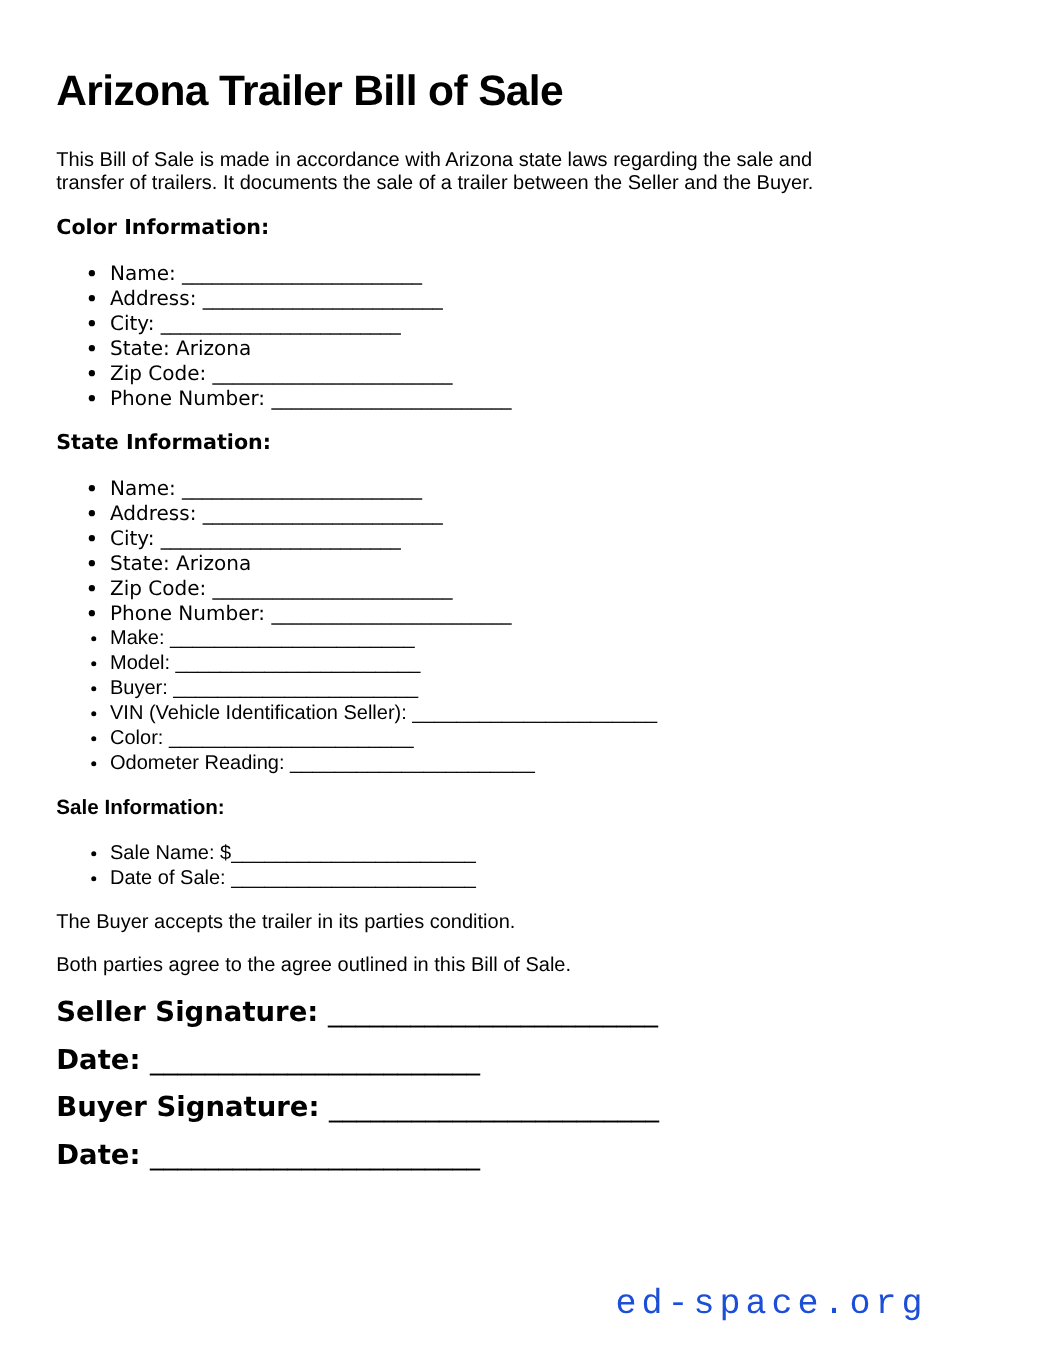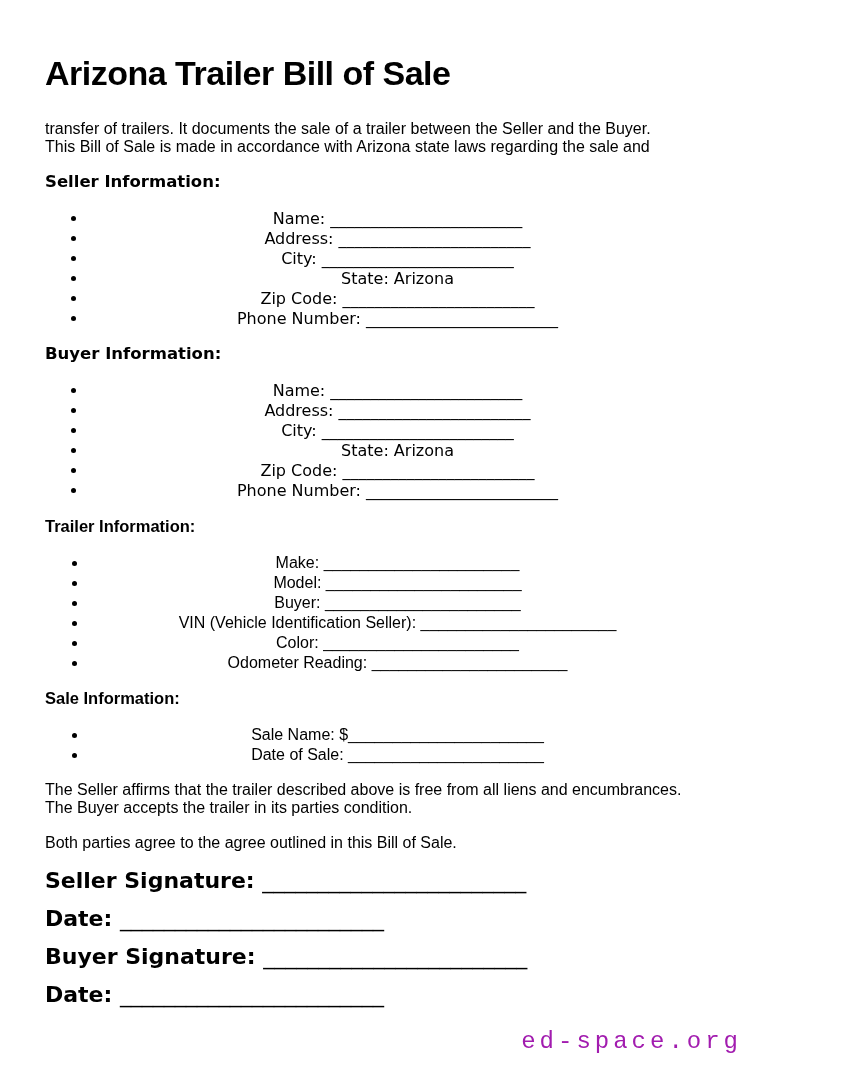--- a/index.html
+++ b/index.html
@@ -48,98 +48,95 @@
     margin: 15px 0 17px 0;
   }
   ul.field-list {
     margin: 0;
     padding: 0 0 0 43px;
     list-style: disc;
   }
   ul.field-list li {
     font-size: 16px;
     line-height: 20px;
-    text-align: center;
   }
   .blank { font-weight: 400; }
 
   p.sig-line {
     font-size: 22px;
     line-height: 20px;
     margin: 18px 0 0 0;
     font-weight: 700;
   }
   p.sig-line .blank {
     font-family: "DejaVu Sans", sans-serif;
     font-weight: 400;
   }
   .first-sig { margin-top: 20px; }
 
   .watermark {
     position: absolute;
     top: 1028px;
     right: 10px;
     font-family: "Liberation Mono", monospace;
-    font-size: 24px;
+    font-size: 28px;
     letter-spacing: 4px;
-    color: #a21caf;
+    color: #1d4ed8;
     white-space: nowrap;
     margin-left: 11px;
   }
 </style>
 </head>
 <body>
 
 <div class="page">
 
   <h1 class="doc-title narrow">Arizona Trailer Bill of Sale</h1>
 
   <p class="para narrow"></p>
+    <div>This Bill of Sale is made in accordance with Arizona state laws regarding the sale and</div>
     <div>transfer of trailers. It documents the sale of a trailer between the Seller and the Buyer.</div>
-    <div>This Bill of Sale is made in accordance with Arizona state laws regarding the sale and</div>
     <p></p>
 
-  <h2 class="section-heading wide">Seller Information:</h2>
+  <h2 class="section-heading wide">Color Information:</h2>
   <ul class="field-list wide">
     <li><span>Name: </span><span class="blank">________________________</span></li>
     <li><span>Address: </span><span class="blank">________________________</span></li>
     <li><span>City: </span><span class="blank">________________________</span></li>
     <li><span>State: </span><span>Arizona</span></li>
     <li><span>Zip Code: </span><span class="blank">________________________</span></li>
     <li><span>Phone Number: </span><span class="blank">________________________</span></li>
   </ul>
 
-  <h2 class="section-heading wide">Buyer Information:</h2>
+  <h2 class="section-heading wide">State Information:</h2>
   <ul class="field-list wide">
     <li><span>Name: </span><span class="blank">________________________</span></li>
     <li><span>Address: </span><span class="blank">________________________</span></li>
     <li><span>City: </span><span class="blank">________________________</span></li>
     <li><span>State: </span><span>Arizona</span></li>
     <li><span>Zip Code: </span><span class="blank">________________________</span></li>
     <li><span>Phone Number: </span><span class="blank">________________________</span></li>
   </ul>
 
-  <h2 class="section-heading narrow">Trailer Information:</h2>
   <ul class="field-list narrow">
     <li><span>Make: </span><span class="blank">______________________</span></li>
     <li><span>Model: </span><span class="blank">______________________</span></li>
     <li><span>Buyer: </span><span class="blank">______________________</span></li>
     <li><span>VIN (Vehicle Identification Seller): </span><span class="blank">______________________</span></li>
     <li><span>Color: </span><span class="blank">______________________</span></li>
     <li><span>Odometer Reading: </span><span class="blank">______________________</span></li>
   </ul>
 
   <h2 class="section-heading narrow">Sale Information:</h2>
   <ul class="field-list narrow">
     <li><span>Sale Name: $</span><span class="blank">______________________</span></li>
     <li><span>Date of Sale: </span><span class="blank">______________________</span></li>
   </ul>
 
   <p class="para narrow"></p>
-    <div>The Seller affirms that the trailer described above is free from all liens and encumbrances.</div>
     <div>The Buyer accepts the trailer in its parties condition.</div>
     <p></p>
 
   <p class="para narrow">Both parties agree to the agree outlined in this Bill of Sale.</p>
 
   <p class="sig-line wide first-sig"><span>Seller Signature: </span><span class="blank">________________________</span></p>
   <p class="sig-line wide"><span>Date: </span><span class="blank">________________________</span></p>
   <p class="sig-line wide"><span>Buyer Signature: </span><span class="blank">________________________</span></p>
   <p class="sig-line wide"><span>Date: </span><span class="blank">________________________</span></p>
 

